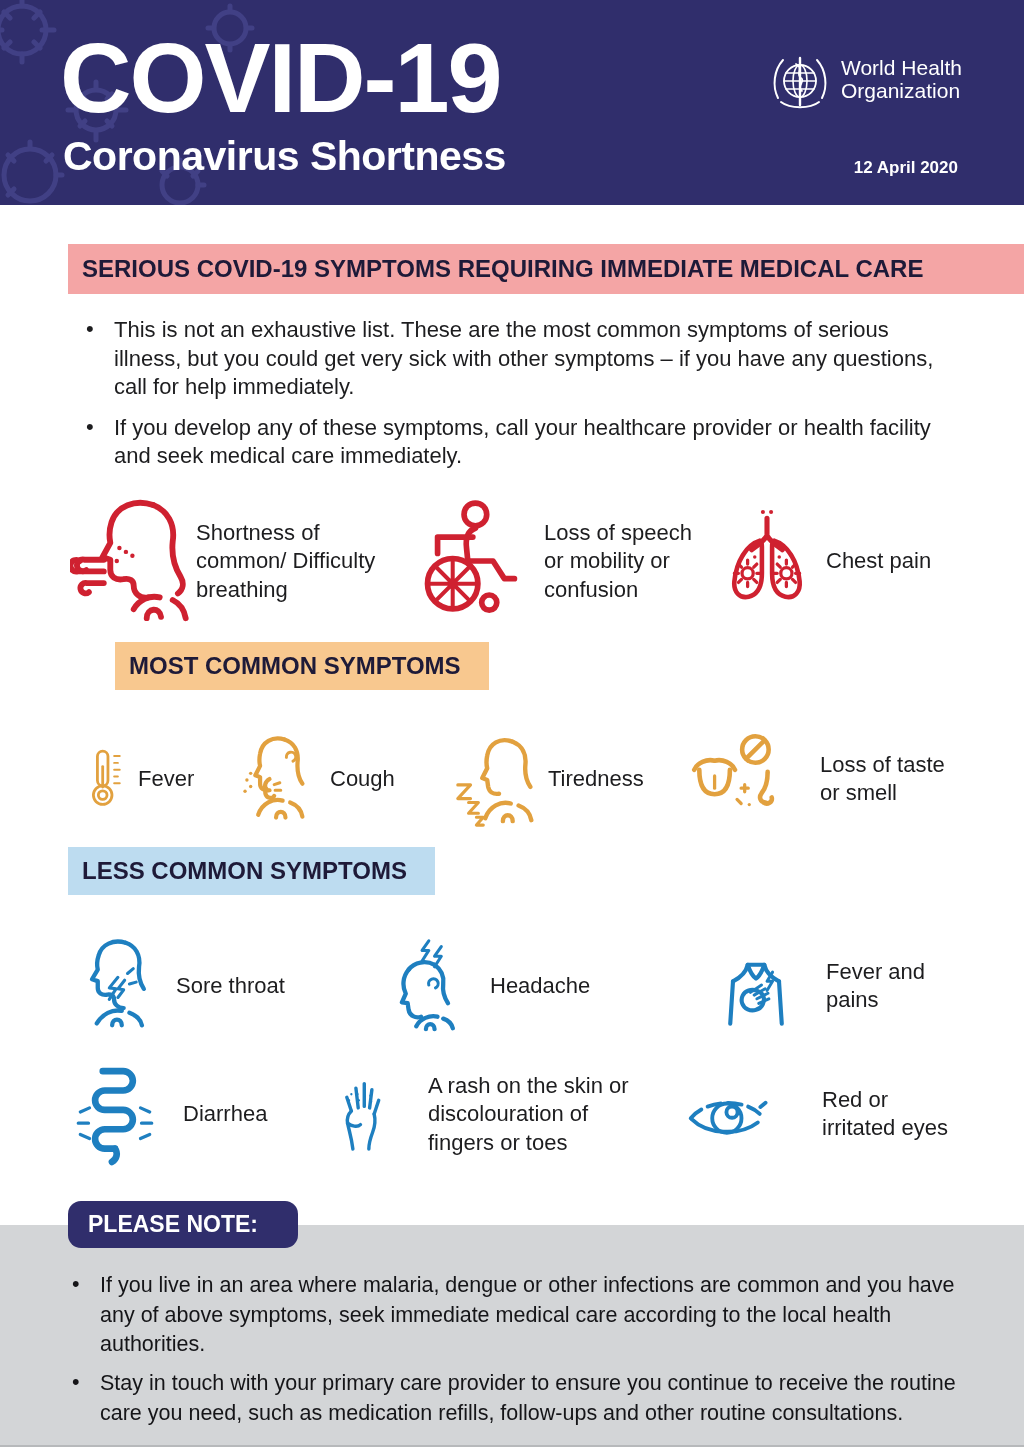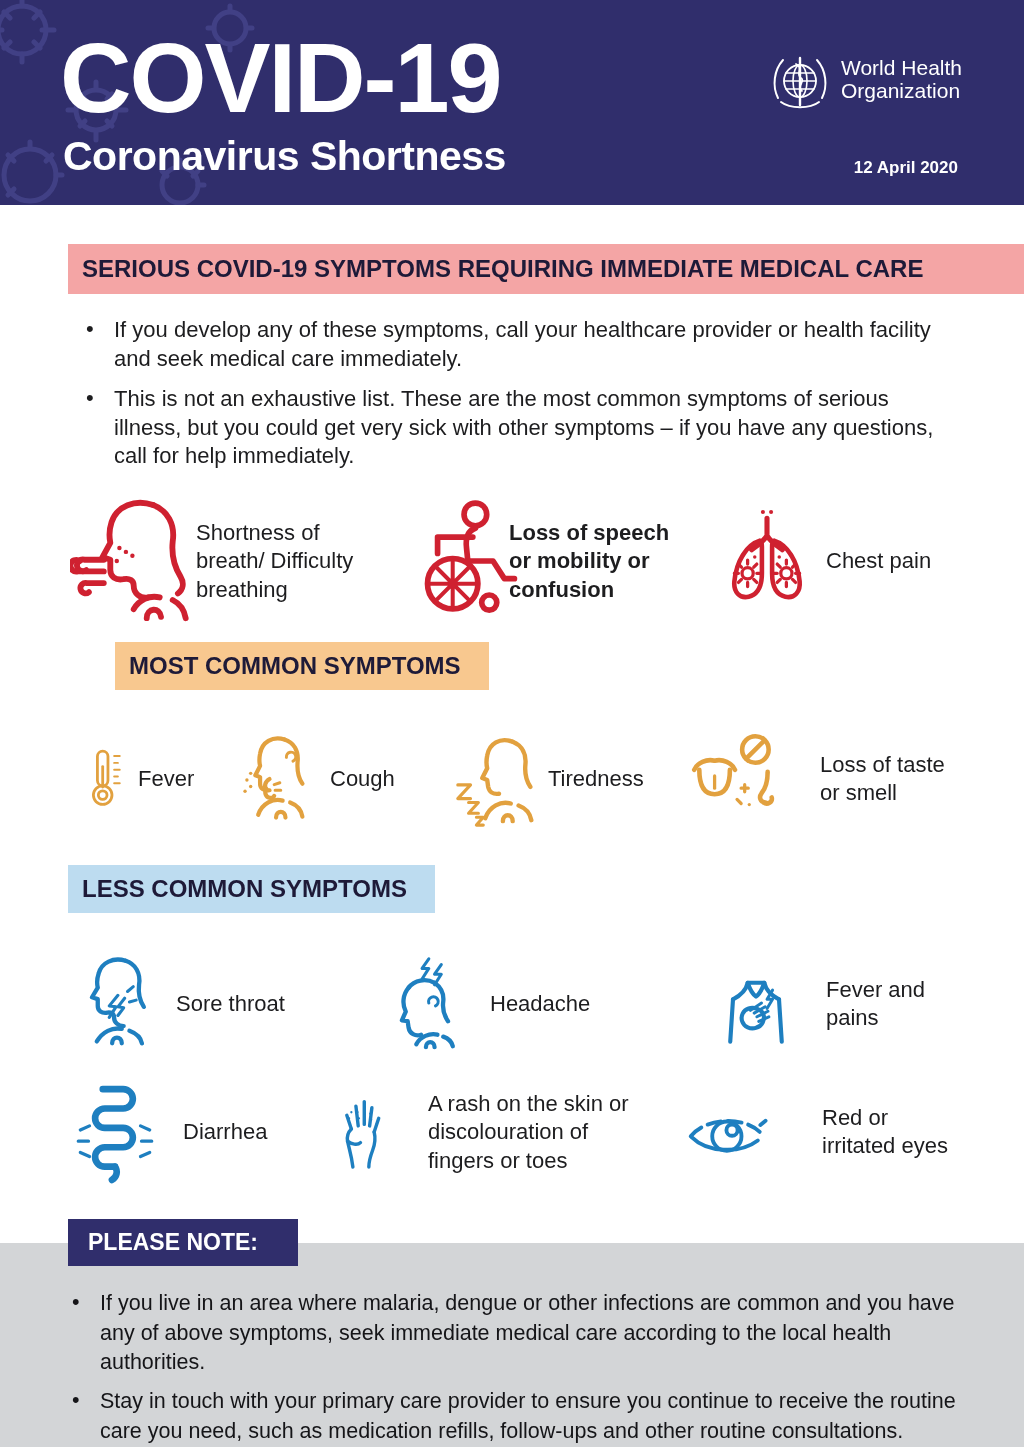--- a/index.html
+++ b/index.html
@@ -17,21 +17,21 @@
   .who { position:absolute; right:62px; top:48px; display:flex; align-items:center; gap:9px; }
   .who-emblem { width:64px; height:64px; flex:none; }
   .who-text { font-size:21px; font-weight:400; line-height:1.08; }
   .hd-date { position:absolute; right:66px; top:158px; font-size:17px; font-weight:700; }
 
   
   .content { flex:none; padding:0 64px 0 68px; }
   .banner { font-weight:700; font-size:24px; color:var(--banner_text,#1e1a38); }
   .banner-pink   { margin-top:39px; background:var(--pink_banner,#f4a5a5);  width:960px; box-sizing:border-box; padding:11px 8px 11px 14px; }
   .banner-orange { margin-top:13px; background:var(--orange_banner,#f8c88f); display:table; padding:10px 28px 10px 14px;margin-left:47px; }
-  .banner-blue   { margin-top:18px; background:var(--blue_banner,#bddcf0);  display:table; padding:10px 28px 10px 14px; }
+  .banner-blue   { background:var(--blue_banner,#bddcf0);  display:table; padding:10px 28px 10px 14px; }
 
   .bullets { margin:22px 0 0 14px; }
   .bullet { position:relative; padding-left:32px; width:846px; font-size:22px; line-height:1.3;
             color:var(--text_dark,#1d1d1f); margin-bottom:12px; }
   .bullet::before { content:"\2022"; position:absolute; left:4px; top:-1px; }
 
   .icon-row { position:relative; }
   .row-serious { height:135px; margin-top:23px; }
   .row-common  { height:135px; margin-top:22px; }
   .row-less1   { height:122px; margin-top:30px; }
@@ -45,21 +45,21 @@
   .ic svg { width:100%; height:100%; fill:none; stroke:currentColor; stroke-width:4.5;
             stroke-linecap:round; stroke-linejoin:round; }
   .ic .dot { fill:currentColor; stroke:none; }
   .ic .thin { stroke-width:3.2; }
   .ic .thick { stroke-width:6.5; }
 
   
   .note-area { flex:1; margin-top:48px; position:relative; background:var(--gray_bg,#d3d5d7);
                box-shadow: inset 0 -2px 0 #b7b9bb; }
   .note-banner { position:absolute; left:68px; top:-24px; background:var(--navy,#302e6c); color:#fff;
-                 font-size:23px; font-weight:700; padding:10px 40px 10px 20px; }
+                 font-size:23px; font-weight:700; padding:10px 40px 10px 20px;border-radius:13px; }
   .note-bullets { padding:46px 40px 0 70px; }
   .note-bullet { position:relative; padding-left:30px; width:884px; font-size:21.5px; line-height:1.38;
                  color:#151518; margin-bottom:9px; }
   .note-bullet::before { content:"\2022"; position:absolute; left:2px; top:-1px; }
 
   .who-emblem svg { fill:none; stroke:#fff; stroke-linecap:round; stroke-linejoin:round; }
 </style>
 </head>
 <body>
 
@@ -101,55 +101,55 @@
       </div>
     </div>
     <div class="hd-date">12 April 2020</div>
   </header>
 
   <main class="content">
 
     <div class="banner banner-pink">SERIOUS COVID-19 SYMPTOMS REQUIRING IMMEDIATE MEDICAL CARE</div>
 
     <div class="bullets">
+      <div class="bullet">This is not an exhaustive list.  These are the most common symptoms of serious illness, but you could get very sick with other symptoms – if you have any questions, call for help immediately.</div>
       <div class="bullet">If you develop any of these symptoms, call your healthcare provider or health facility and seek medical care immediately.</div>
-      <div class="bullet">This is not an exhaustive list.  These are the most common symptoms of serious illness, but you could get very sick with other symptoms – if you have any questions, call for help immediately.</div>
     </div>
 
     <div class="icon-row row-serious red">
       <div class="abs ic" style="left:2px;top:2px;width:130px;height:130px;">
         <svg viewBox="0 0 100 100">
           <path d="M64 7 C50 2 36 8 32 20 C30 26 30 31 31 36 L25 47 L31 49 L31 57 C31 62 35 65 41 64 C46 63 49 65 49 69 C49 75 54 79 60 78"></path>
           <path d="M64 7 C75 11 81 22 79 35 C78 45 80 54 85 62 C88 67 87 72 83 75"></path>
           <path d="M49 87 C53 80 61 76 69 78 M79 80 C85 83 88 88 89 94"></path>
           <path d="M59 94 C59 86 69 85 70 93"></path>
           <path d="M26 49 H11 a4.5 4.5 0 1 0 1.5 8"></path>
           <path d="M26 58 H6 a4.5 4.5 0 1 1 1.5 -8"></path>
           <path d="M26 67 H13 a4 4 0 1 0 1.5 7"></path>
           <circle class="dot" cx="38" cy="40" r="1.7"></circle>
             <circle class="dot" cx="43" cy="43" r="1.7"></circle>
           <circle class="dot" cx="48" cy="46" r="1.7"></circle>
             <circle class="dot" cx="36" cy="50" r="1.7"></circle>
         </svg>
       </div>
-      <div class="abs item-label" style="left:128px;width:190px;">Shortness of breath/ Difficulty breathing</div>
+      <div class="abs item-label" style="left:128px;width:190px;">Shortness of common/ Difficulty breathing</div>
 
       <div class="abs ic" style="left:328px;top:4px;width:126px;height:126px;">
         <svg viewBox="0 0 100 100">
           <circle cx="63" cy="13" r="9"></circle>
           <path d="M63 24 C57 26 55 32 56 40 L57 50"></path>
           <path d="M61 31 H33 V44"></path>
           <path d="M57 50 H77 L86 64 H94"></path>
           <circle cx="45" cy="68" r="20"></circle>
           <path class="thin" d="M45 50 V86 M27 68 H63 M32 55 L58 81 M58 55 L32 81"></path>
           <circle class="dot" cx="45" cy="68" r="3.2"></circle>
           <circle cx="74" cy="83" r="6"></circle>
         </svg>
       </div>
-      <div class="abs item-label" style="left:441px;width:172px;font-weight:bold;">Loss of speech or mobility or confusion</div>
+      <div class="abs item-label" style="left:476px;width:172px;">Loss of speech or mobility or confusion</div>
 
       <div class="abs ic" style="left:648px;top:12px;width:102px;height:106px;">
         <svg viewBox="0 0 100 100">
           <circle class="dot" cx="46" cy="4" r="2"></circle>
             <circle class="dot" cx="54" cy="4" r="2"></circle>
           <path d="M50 10 V27 M50 27 C45 35 39 37 35 41 M50 27 C55 35 61 37 65 41" stroke-width="5"></path>
           <path d="M43 32 C30 36 20 52 18 72 C17 82 23 89 32 87 C41 85 45 76 45 64 L45 38 C45 34 44.5 32.5 43 32 Z"></path>
           <path d="M57 32 C70 36 80 52 82 72 C83 82 77 89 68 87 C59 85 55 76 55 64 L55 38 C55 34 55.5 32.5 57 32 Z"></path>
           <g class="thin">
             <circle cx="31" cy="64" r="5.5"></circle>

